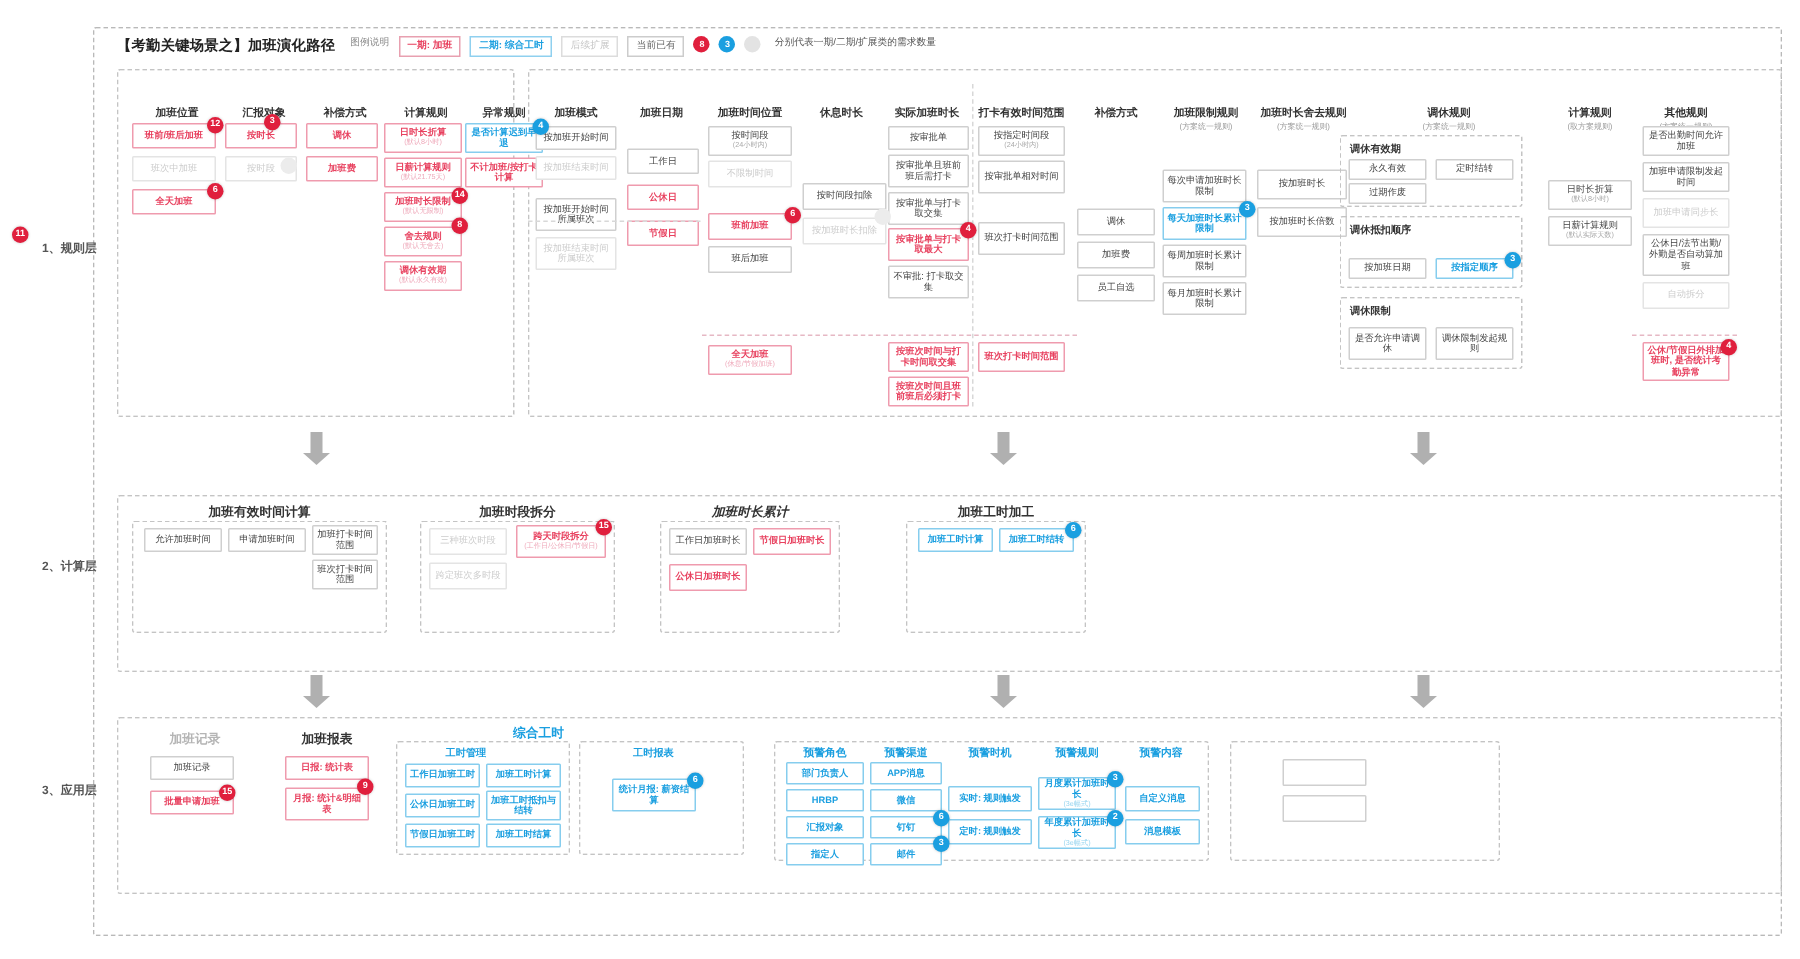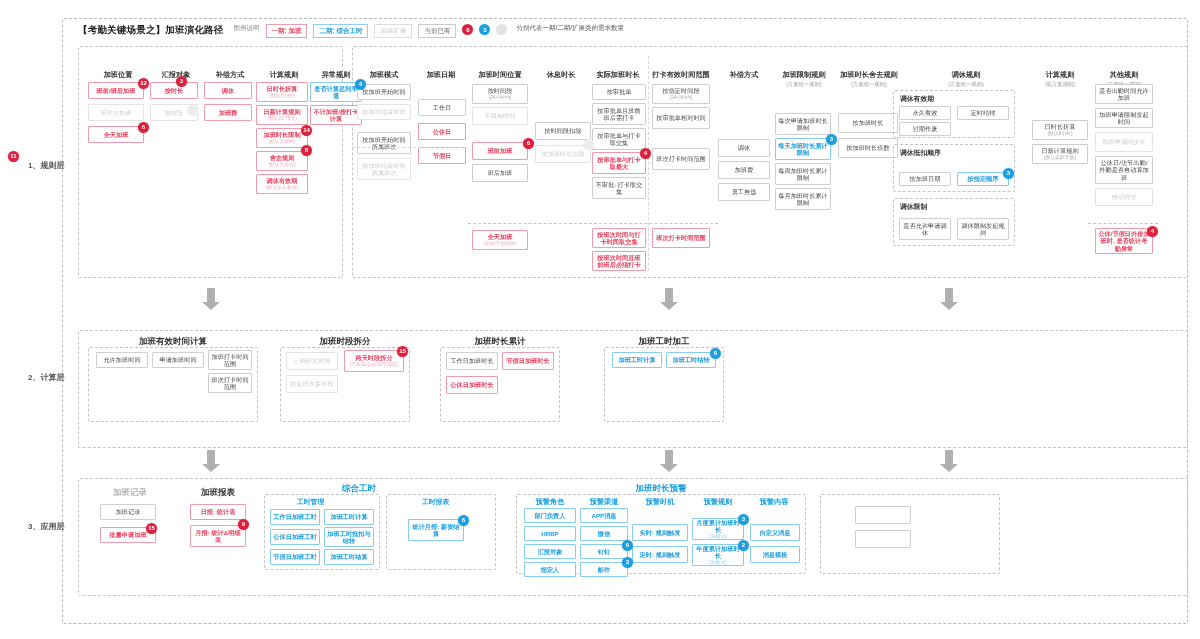--- a/index.html
+++ b/index.html
@@ -463,21 +463,21 @@
     </div>
   <div class="node red" style="left:344px;top:350px;width:60px;height:22px;">
     <span>跨天时段拆分</span>
     <span class="sub">(工作日/公休日/节假日)</span>
     </div>
   <span class="badge red" style="left:397px;top:346px;">15</span>
   <div class="node grey" style="left:286px;top:375px;width:52px;height:18px;">
     <span>跨定班次多时段</span>
     </div>
 
-  <div class="panel-title" style="left:440px;top:336px;width:120px;">加班时长累计</div>
+  <div class="panel-title" style="left:440px;top:336px;width:120px;font-style:italic;">加班时长累计</div>
   <div class="group" style="left:440px;top:347px;width:120px;height:75px;"></div>
   <div class="node plain" style="left:446px;top:352px;width:52px;height:18px;">
     <span>工作日加班时长</span>
     </div>
   <div class="node red" style="left:502px;top:352px;width:52px;height:18px;">
     <span>节假日加班时长</span>
     </div>
   <div class="node red" style="left:446px;top:376px;width:52px;height:18px;">
     <span>公休日加班时长</span>
     </div>
@@ -547,21 +547,20 @@
     <span>加班工时结算</span>
     </div>
 
   <div class="group" style="left:386px;top:494px;width:110px;height:76px;"></div>
   <div class="group-title" style="left:422px;top:497px;color:#1a9fe0;">工时报表</div>
   <div class="node blue" style="left:408px;top:519px;width:56px;height:22px;">
     <span>统计月报: 薪资结算</span>
     </div>
   <span class="badge blue" style="left:458px;top:515px;">6</span>
 
-  <div class="panel-title blue" style="left:516px;top:483px;width:290px;">加班时长预警</div>
   <div class="group" style="left:516px;top:494px;width:290px;height:80px;"></div>
 
   <div class="col-h" style="left:524px;top:497px;width:52px;">
     <span class="n" style="color:#1a9fe0;">预警角色</span>
     </div>
   <div class="col-h" style="left:580px;top:497px;width:48px;">
     <span class="n" style="color:#1a9fe0;">预警渠道</span>
     </div>
   <div class="col-h" style="left:632px;top:497px;width:56px;">
     <span class="n" style="color:#1a9fe0;">预警时机</span>

